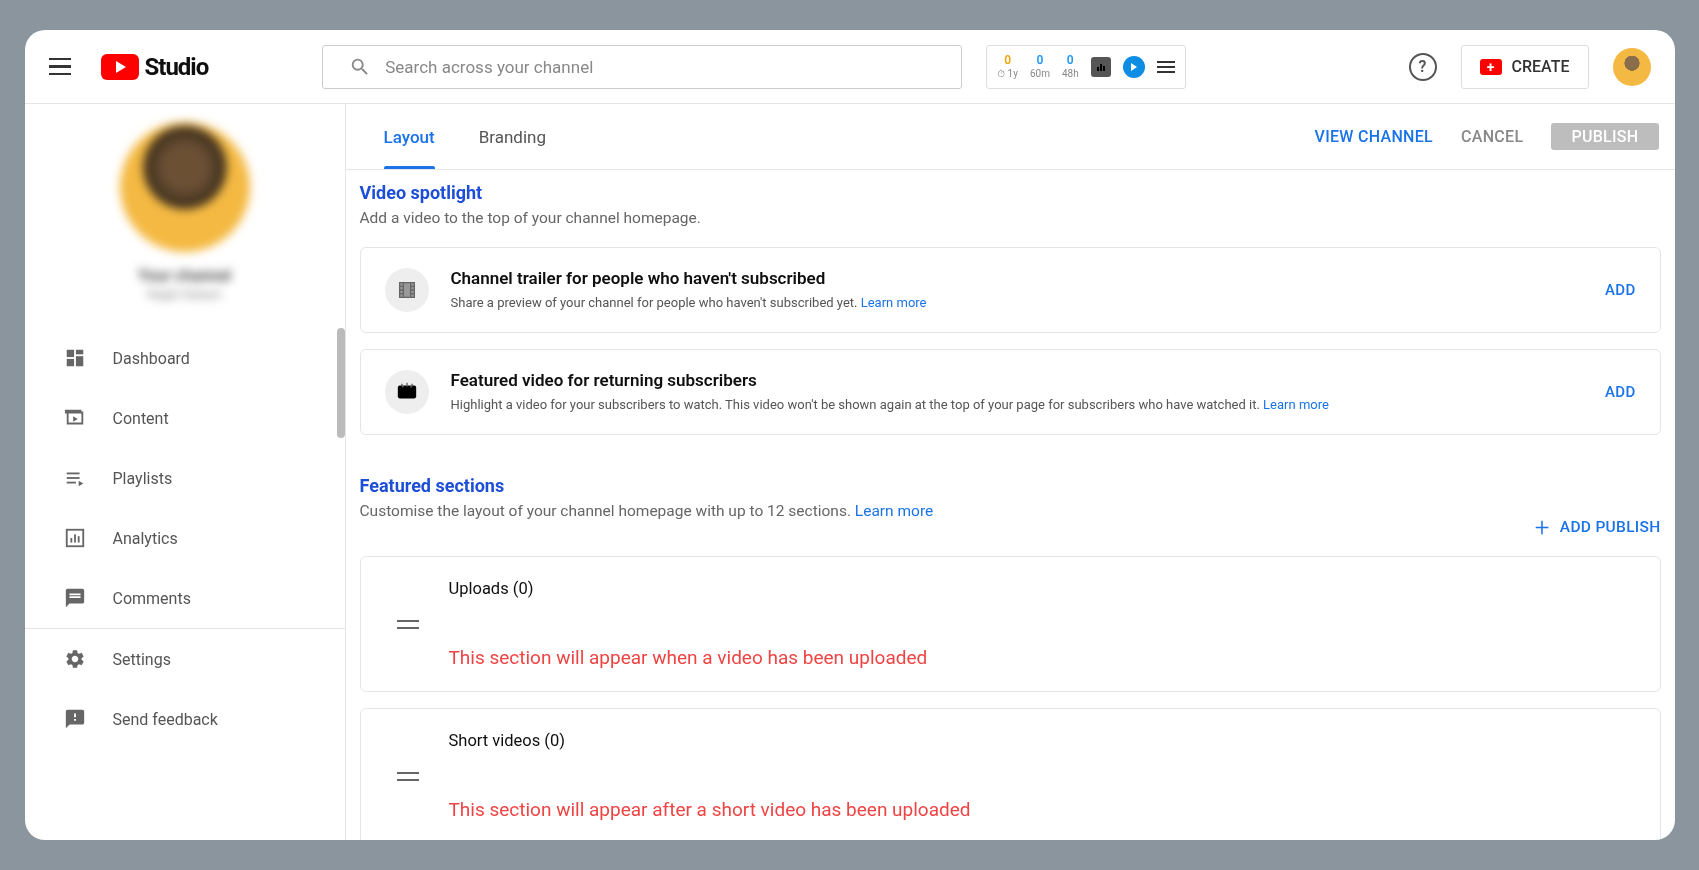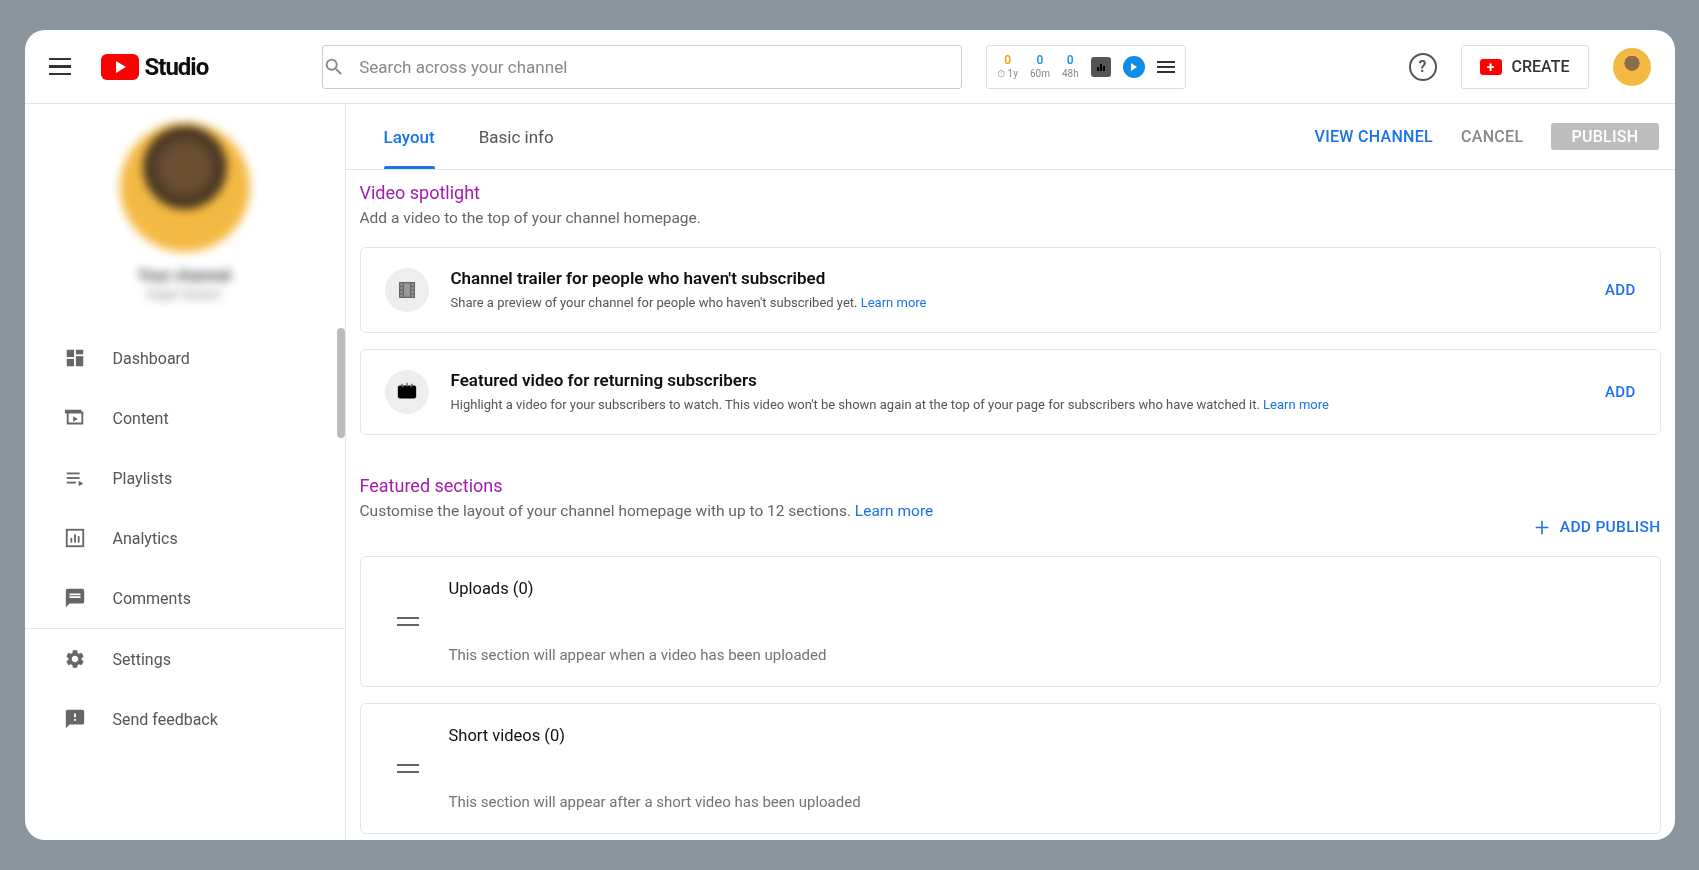--- a/index.html
+++ b/index.html
@@ -7,21 +7,21 @@
   .window { background: #fff; border-radius: 20px; width: 1650px; height: 810px; overflow: hidden; display: flex; flex-direction: column; }
   
   
   .header { display: flex; align-items: center; height: 74px; padding: 0 24px; border-bottom: 1px solid #e5e5e5; gap: 24px; }
   .menu-btn { width: 28px; height: 28px; display: flex; flex-direction: column; justify-content: center; gap: 5px; cursor: pointer; }
   .menu-btn span { height: 2.5px; background: #333; width: 22px; }
   .logo { display: flex; align-items: center; gap: 2px; }
   .logo-icon { width: 38px; height: 26px; background: #ff0000; border-radius: 6px; display: flex; align-items: center; justify-content: center; }
   .logo-icon::before { content: ''; border-left: 10px solid #fff; border-top: 6px solid transparent; border-bottom: 6px solid transparent; margin-left: 2px; }
   .logo-text { font-size: 24px; font-weight: 700; letter-spacing: -1px; color: #0f0f0f; margin-left: 4px; }
-  .search { flex: 0 0 640px; margin-left: 90px; height: 44px; border: 1px solid #ccc; border-radius: 3px; display: flex; align-items: center; padding: 0 0; gap: 14px; }
+  .search { flex: 0 0 640px; margin-left: 90px; height: 44px; border: 1px solid #ccc; border-radius: 3px; display: flex; align-items: center; padding: 0 26px; gap: 14px; }
   .search svg { width: 22px; height: 22px; color: #888; }
   .search input { border: none; outline: none; font-size: 17px; flex: 1; color: #333; }
   .search input::placeholder { color: #888; }
   .stat-box { border: 1px solid #ddd; border-radius: 3px; height: 44px; display: flex; align-items: center; padding: 0 10px; gap: 12px; font-size: 11px; }
   .stat { display: flex; flex-direction: column; align-items: center; line-height: 1.1; }
   .stat .n { font-weight: 600; font-size: 12px; }
   .n0 { color: #f0a30a; } .n1 { color: #2196f3; } .n2 { color: #2196f3; }
   .stat .t { color: #888; font-size: 10px; }
   .stat-icon { width: 20px; height: 20px; background: #555; border-radius: 3px; display:flex;align-items:center;justify-content:center; }
   .stat-icon2 { width: 22px; height: 22px; background: #0d8de3; border-radius: 50%; display:flex;align-items:center;justify-content:center; }
@@ -56,42 +56,42 @@
   .tab { padding:0 22px;height:100%;display:flex;align-items:center;font-size:17px;color:#555;cursor:pointer;position:relative; }
   .tab.active { color:#1a73e8;font-weight:500; }
   .tab.active::after { content:'';position:absolute;bottom:0;left:22px;right:22px;height:3px;background:#1a73e8;border-radius:2px 2px 0 0; }
   .actions { margin-left:auto;display:flex;align-items:center;gap:28px; }
   .act { font-size:16px;font-weight:500;cursor:pointer;letter-spacing:0.3px; }
   .act.view { color:#1a73e8; }
   .act.cancel { color:#888; }
   .act.publish { background:#bdbdbd;color:#fff;padding:4px 20px;border-radius:3px; }
   
   .content { padding:12px 14px 40px 14px; }
-  .sect-title { font-size:18px;font-weight:400;color:#a21caf;margin-bottom:6px; }
+  .sect-title { font-size:18px;font-weight:700;color:#1d4ed8;margin-bottom:6px; }
   .sect-desc { font-size:15.5px;color:#666;margin-bottom:20px; }
   .sect-desc a, .link { color:#1a73e8;text-decoration:none;cursor:pointer; }
   
   .card { border:1px solid #e5e5e5;border-radius:6px;padding:20px 24px;display:flex;gap:22px;align-items:flex-start;margin-bottom:16px; }
   .card-icon { width:44px;height:44px;border-radius:50%;background:#eee;display:flex;align-items:center;justify-content:center;flex-shrink:0; }
   .card-body { flex:1; }
   .card-title { font-size:17px;font-weight:600;color:#0f0f0f;margin-bottom:6px; }
   .card-text { font-size:13px;color:#555;line-height:1.4; }
   .card-add { color:#1a73e8;font-size:15px;font-weight:500;cursor:pointer;align-self:center;letter-spacing:0.3px; }
   
   .sect2 { margin-top:40px; }
   .sect2-head { display:flex;align-items:flex-end; }
   .sect2-head .txt { flex:1; }
   .add-section { display:flex;align-items:center;gap:10px;color:#1a73e8;font-size:15.5px;font-weight:500;cursor:pointer;letter-spacing:0.3px;margin-top:8px; }
   .plus { font-size:26px;line-height:1;font-weight:300; }
   
   .list-card { border:1px solid #e5e5e5;border-radius:6px;padding:22px 36px;display:flex;gap:30px;align-items:center;margin-top:16px; }
   .drag { width:22px;display:flex;flex-direction:column;gap:5px;cursor:grab; }
   .drag span { height:2px;background:#666; }
   .list-body .lt { font-size:16.5px;color:#0f0f0f;margin-bottom:6px; }
-  .list-body .ld { font-size:15px;color:#737373;margin-top:48px; }
+  .list-body .ld { font-size:19px;color:#ef4444;margin-top:48px; }
   
   svg { fill: currentColor; }
 </style>
 </head>
 <body>
 
 <div class="window">
 
   <div class="header">
     <div class="menu-btn">
@@ -221,21 +221,21 @@
               </svg>
             </span>
           <span>Send feedback</span>
         </div>
       </div>
     </div>
 
     <div class="main">
       <div class="tabbar">
         <div class="tab active">Layout</div>
-        <div class="tab">Basic info</div>
+        <div class="tab">Branding</div>
         <div class="actions">
           <span class="act view">VIEW CHANNEL</span>
           <span class="act cancel">CANCEL</span>
           <span class="act publish">PUBLISH</span>
         </div>
       </div>
 
       <div class="content">
         <div class="sect-title">Video spotlight</div>
         <div class="sect-desc">Add a video to the top of your channel homepage.</div>

